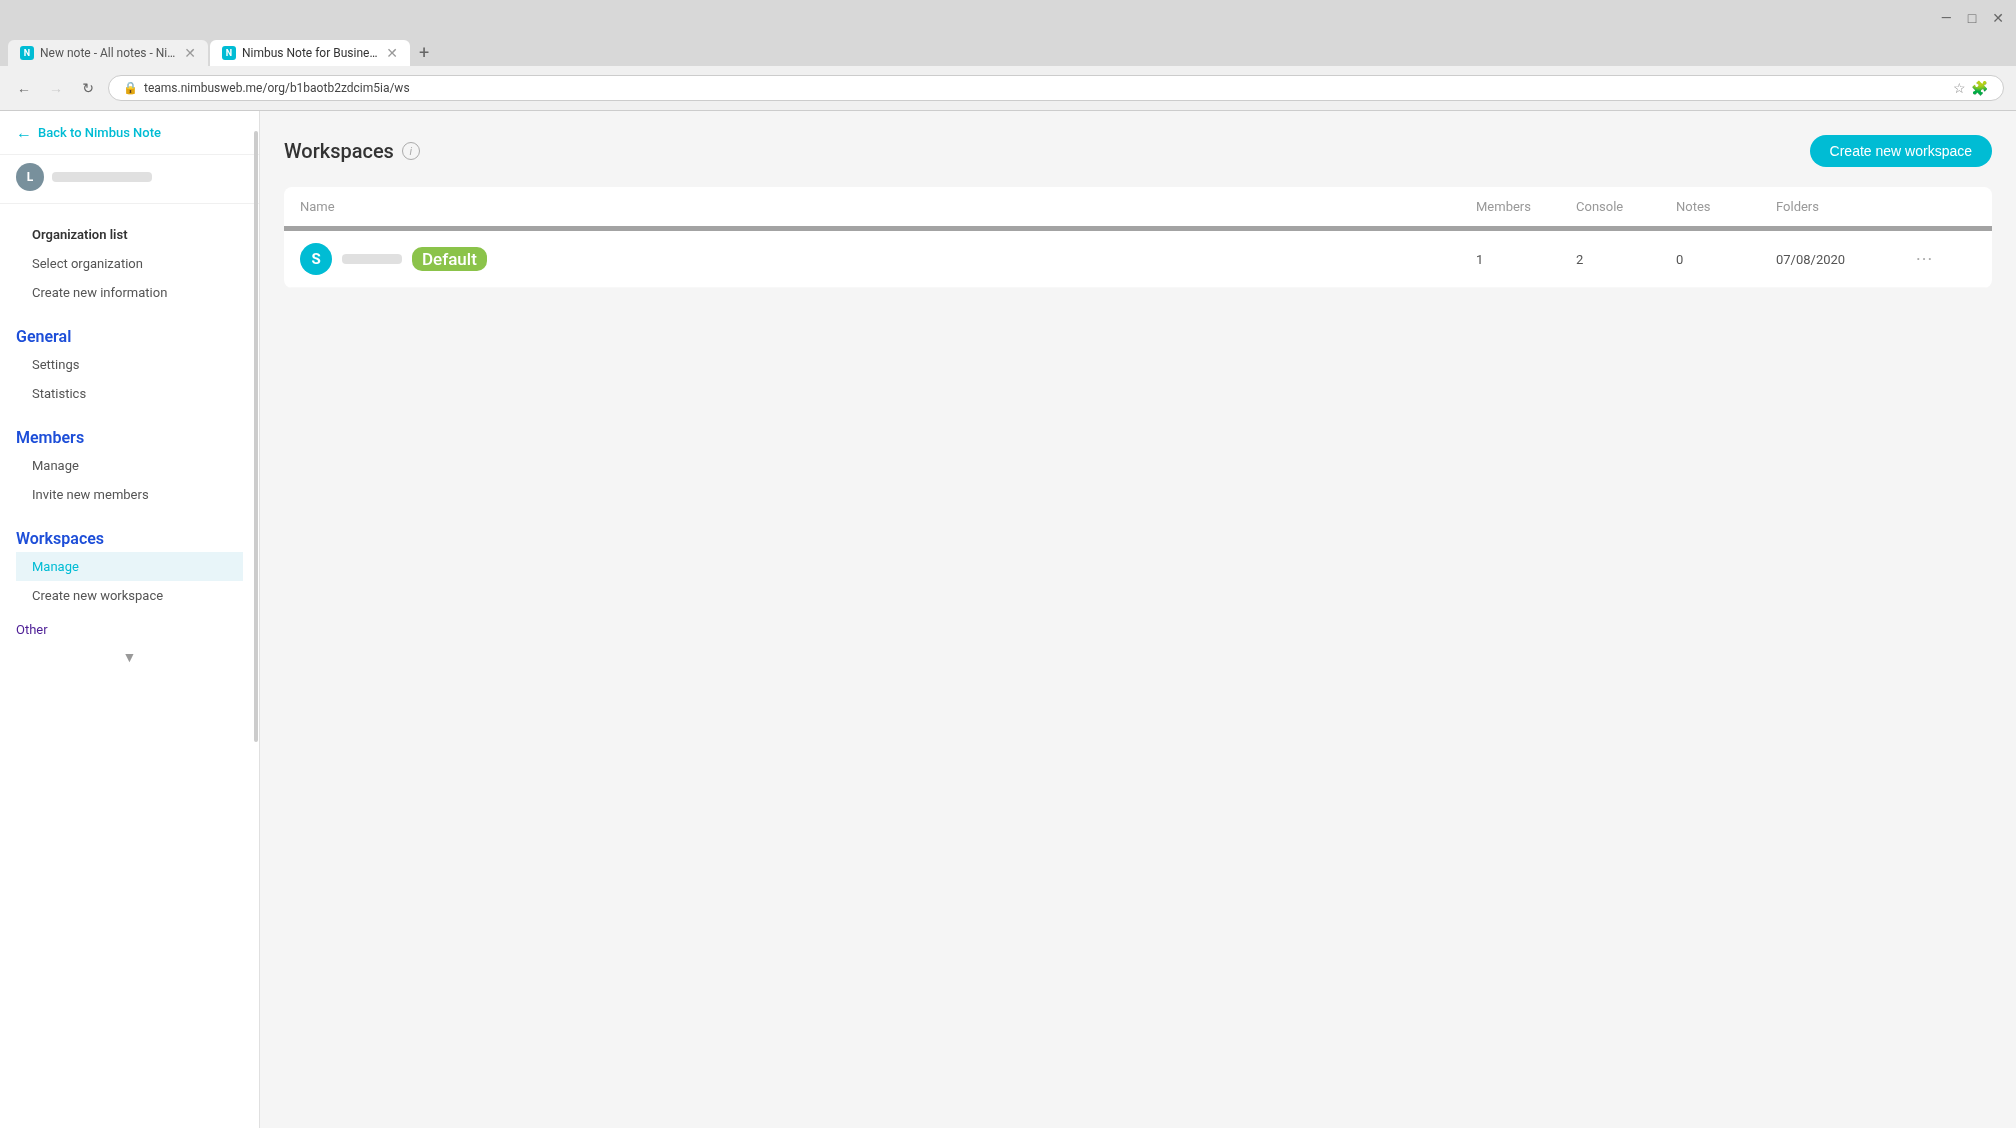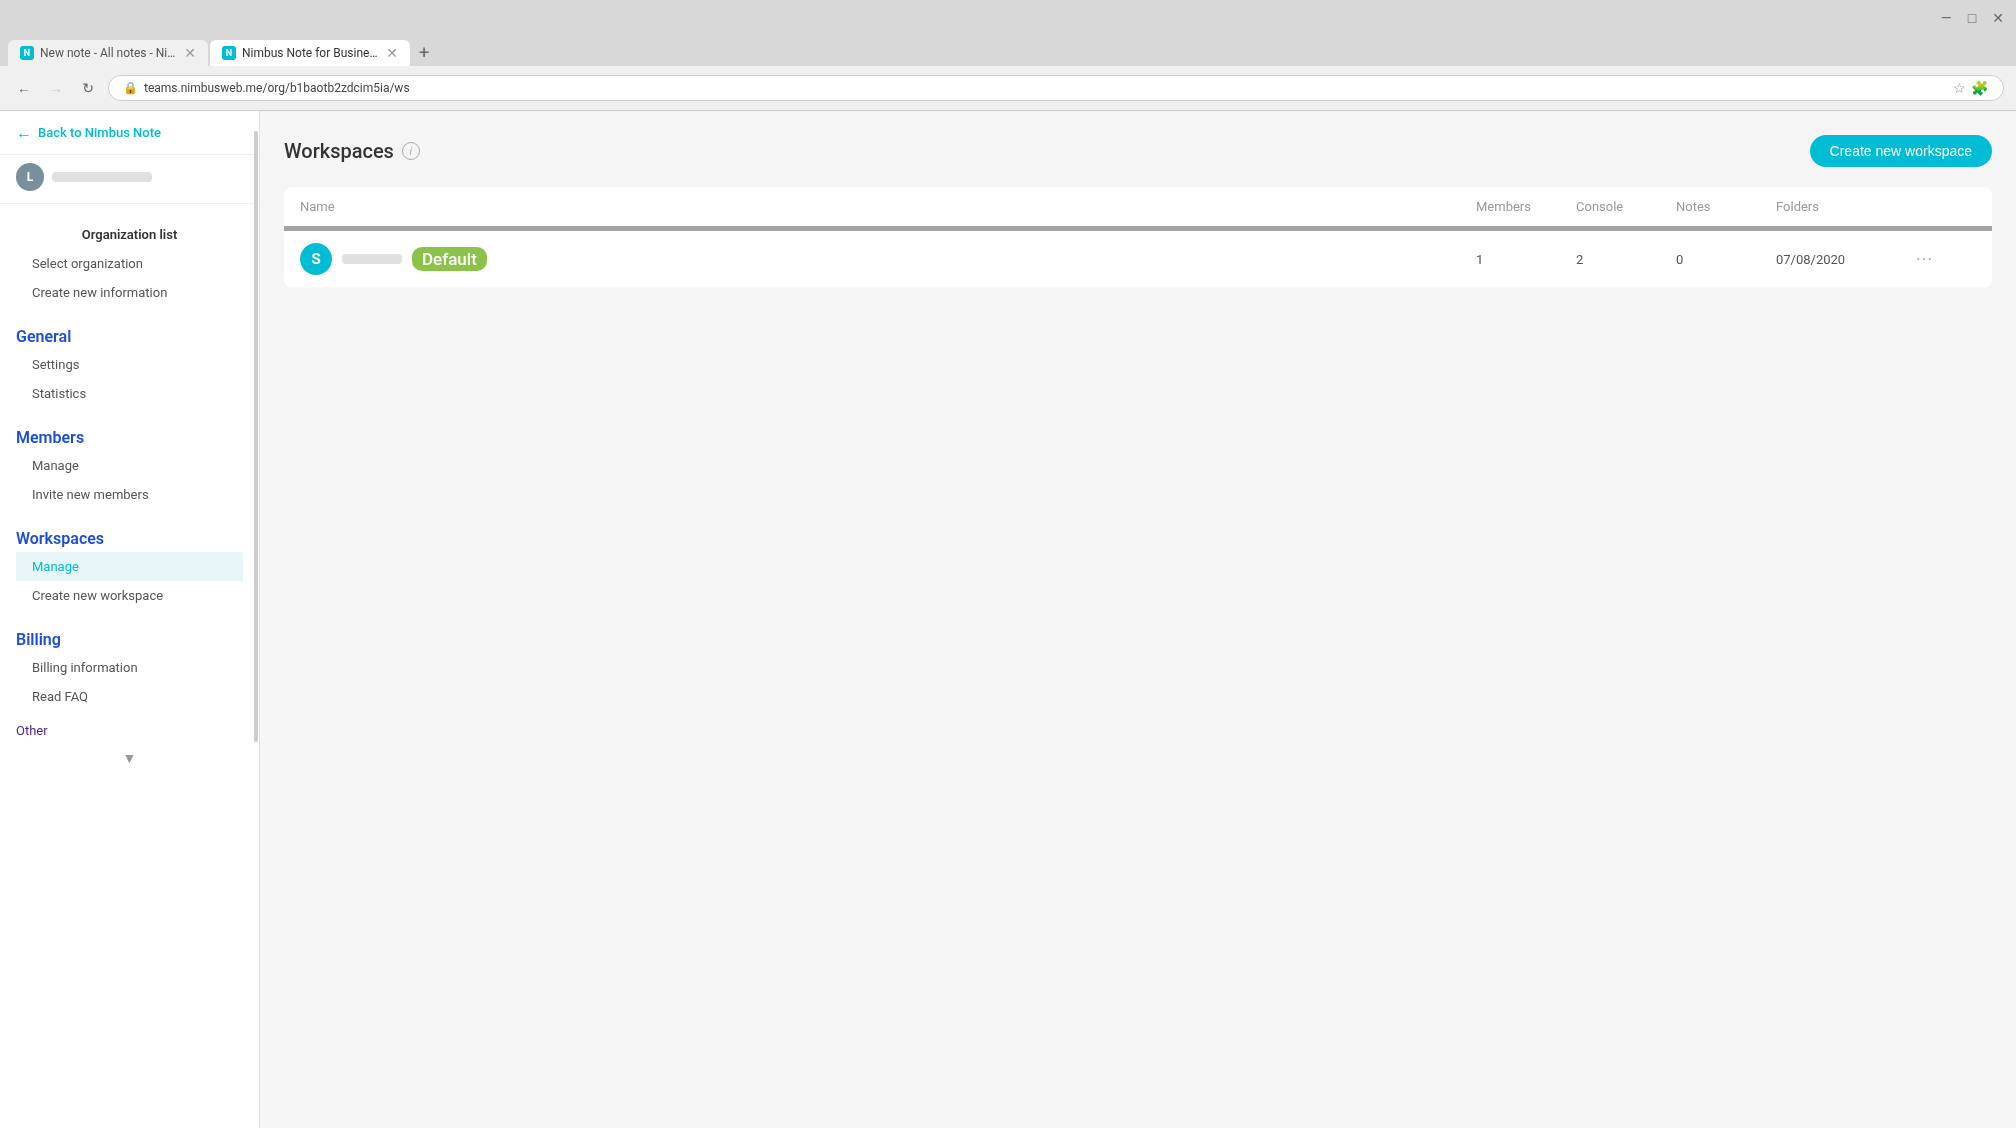--- a/index.html
+++ b/index.html
@@ -123,21 +123,21 @@
 
 
     <div class="user-row">
       <div class="user-avatar-sm">
         <span>L</span>
       </div>
       <div class="user-name-blurred"></div>
     </div>
 
     <div class="sidebar-section">
-      <div class="sidebar-item" style="font-weight:600;color:#333;padding-left:16px;text-align:center;">Organization list</div>
+      <div class="sidebar-item" style="font-weight:600;color:#333;padding-left:16px;">Organization list</div>
       <div class="sidebar-item">Select organization</div>
       <div class="sidebar-item">Create new information</div>
     </div>
 
     <div class="sidebar-section">
       <div class="sidebar-section-title">General</div>
       <div class="sidebar-item">Settings</div>
       <div class="sidebar-item">Statistics</div>
     </div>
 
@@ -146,25 +146,20 @@
       <div class="sidebar-item">Manage</div>
       <div class="sidebar-item">Invite new members</div>
     </div>
 
     <div class="sidebar-section">
       <div class="sidebar-section-title">Workspaces</div>
       <div class="sidebar-item active">Manage</div>
       <div class="sidebar-item">Create new workspace</div>
     </div>
 
-    <div class="sidebar-section">
-      <div class="sidebar-section-title">Billing</div>
-      <div class="sidebar-item">Billing information</div>
-      <div class="sidebar-item">Read FAQ</div>
-    </div>
 
     <div style="padding:8px 16px;color:#4c1d95;font-size:13px;">Other</div>
     <div style="display:flex;justify-content:center;padding:4px 0;">
       <div style="width:16px;height:16px;display:flex;align-items:center;justify-content:center;color:#999;font-size:14px;">▼</div>
     </div>
 
     <div class="sidebar-scrollbar">
       <div class="sidebar-scrollbar-thumb"></div>
     </div>
   </div>

